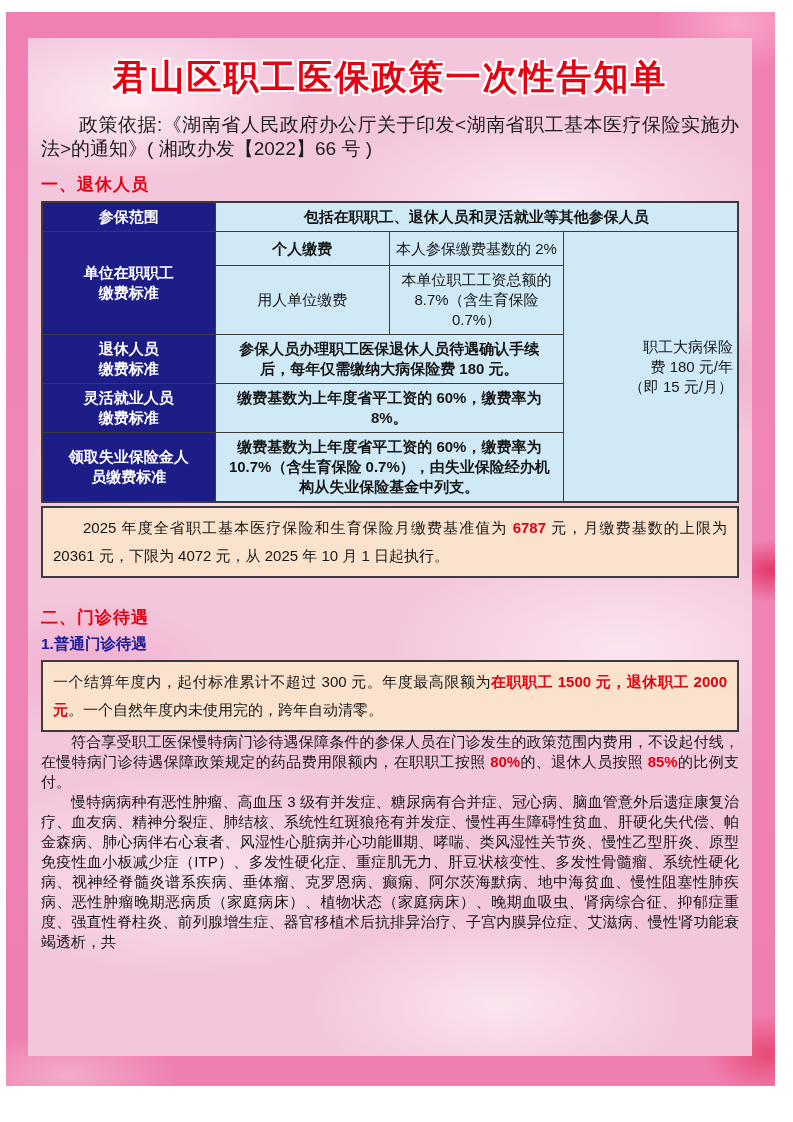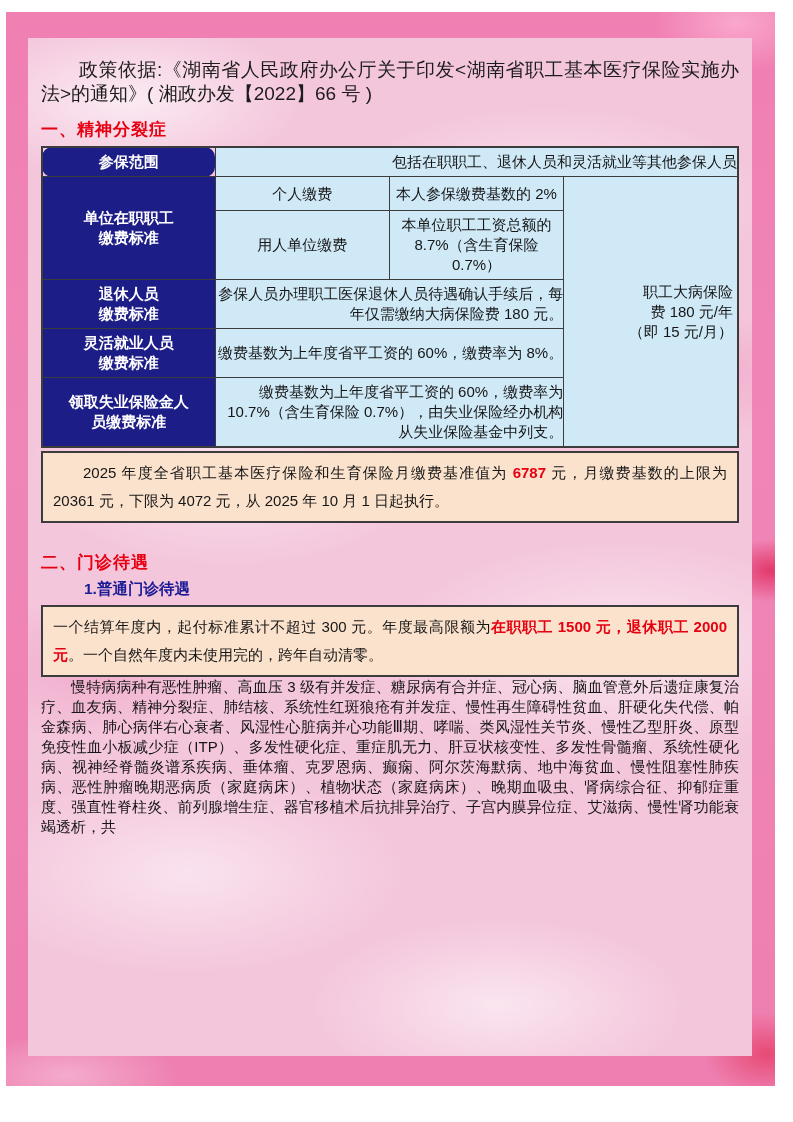--- a/index.html
+++ b/index.html
@@ -47,75 +47,76 @@
     margin-top: 12px;
     font-size: 19px; line-height: 24px; color: #1c1c1c;
     text-indent: 2em; text-align: justify;
   }
   .h-red {
     margin-top: 12px; margin-bottom: 5px;
     font-size: 17px; font-weight: bold; color: #e60012; letter-spacing: 1px;
   }
   .h-navy {
     margin-top: 8px; margin-bottom: 5px;
-    font-size: 15.5px; font-weight: bold; color: #1b1b96; margin-left: 43px;
+    font-size: 15.5px; font-weight: bold; color: #1b1b96;
   }
   table { width: 100%; border-collapse: collapse; table-layout: fixed; }
   .tbl { border: 2px solid #3c3c3c; }
   .tbl th, .tbl td { border: 1.5px solid #3c3c3c; font-size: 15px; line-height: 20px; }
   th.navy {
     background: #1d1d87; color: #ffffff; font-weight: bold;
     text-align: center; vertical-align: middle; padding: 4px 4px;
     white-space: pre-line;
   }
   td.blue  { background: #cfe9f7; color: #161616; }
   td.peach { background: #fbe2cc; color: #161616; }
   td.c { text-align: center; vertical-align: middle; padding: 4px 6px; }
-  td.l { text-align: right; vertical-align: middle; padding: 4px 0; }
+  td.l { text-align: center; vertical-align: middle; padding: 4px 10px; font-weight: bold; }
   td.side { text-align: right; vertical-align: middle; white-space: pre-line; padding: 4px 4px; }
   .note {
     margin-top: 3px;
     border: 2px solid #3c3c3c; background: #fbe2cc;
     padding: 6px 10px;
     font-size: 15px; line-height: 28px; color: #161616; text-align: justify;
   }
   .note.indent { text-indent: 2em; }
   .para {
     font-size: 15px; line-height: 20px; color: #161616;
     text-align: justify; text-indent: 2em;
   }
   .gap-lg { height: 16px; }
   
-  .t1-c1 { width: 173px; border-radius: 10px; } .t1-c2 { width: 200px; } .t1-c4 { width: 108px; }
+  .t1-c1 { width: 173px; } .t1-c2 { width: 200px; } .t1-c4 { width: 108px; }
   
   .t2-c1 { width: 345px; } .t2-c2 { width: 152px; }
   .t2 td, .t2 th { height: 27px; }
 </style>
 </head>
 <body>
 
 <div class="page">
   <div class="poster">
     <div class="panel">
 
+      <div class="title">君山区职工医保政策一次性告知单</div>
 
       <p class="policy-basis">政策依据:《湖南省人民政府办公厅关于印发&lt;湖南省职工基本医疗保险实施办法&gt;的通知》( 湘政办发【2022】66 号 )</p>
 
-      <div class="h-red">一、精神分裂症</div>
+      <div class="h-red">一、退休人员</div>
 
       <table class="tbl t1">
         <tbody>
             <tr>
           <th class="navy t1-c1">参保范围</th>
           <td class="blue l" colspan="3">包括在职职工、退休人员和灵活就业等其他参保人员</td>
         </tr>
         <tr>
           <th class="navy" rowspan="2">单位在职职工
 缴费标准</th>
-          <td class="blue c t1-c2" style="height:34px;">个人缴费</td>
+          <td class="blue c t1-c2" style="height:34px;font-weight:bold;">个人缴费</td>
           <td class="blue c">本人参保缴费基数的 2%</td>
           <td class="blue side t1-c4" rowspan="5">职工大病保险
 费 180 元/年
 （即 15 元/月）</td>
         </tr>
         <tr>
           <td class="blue c" style="height:34px;">用人单位缴费</td>
           <td class="blue c">本单位职工工资总额的 8.7%（含生育保险 0.7%）</td>
         </tr>
         <tr>
@@ -138,17 +139,18 @@
 
       <div class="note indent"><span>2025 年度全省职工基本医疗保险和生育保险月缴费基准值为 </span><span style="color: rgb(230, 0, 18); font-weight: bold;">6787</span><span> 元，月缴费基数的上限为 20361 元，下限为 4072 元，从 2025 年 10 月 1 日起执行。</span></div>
 
       <div class="gap-lg"></div>
       <div class="h-red">二、门诊待遇</div>
       <div class="h-navy" style="margin-top:2px;">1.普通门诊待遇</div>
 
 
       <div class="note"><span>一个结算年度内，起付标准累计不超过 300 元。年度最高限额为</span><span style="color: rgb(230, 0, 18); font-weight: bold;">在职职工 1500 元，退休职工 2000 元</span><span>。一个自然年度内未使用完的，跨年自动清零。</span></div>
 
+      <p class="para"><span>符合享受职工医保慢特病门诊待遇保障条件的参保人员在门诊发生的政策范围内费用，不设起付线，在慢特病门诊待遇保障政策规定的药品费用限额内，在职职工按照 </span><span style="color: rgb(230, 0, 18); font-weight: bold;">80%</span><span>的、退休人员按照 </span><span style="color: rgb(230, 0, 18); font-weight: bold;">85%</span><span>的比例支付。</span></p>
       <p class="para"><span>慢特病病种有恶性肿瘤、高血压 3 级有并发症、糖尿病有合并症、冠心病、脑血管意外后遗症康复治疗、血友病、精神分裂症、肺结核、系统性红斑狼疮有并发症、慢性再生障碍性贫血、肝硬化失代偿、帕金森病、肺心病伴右心衰者、风湿性心脏病并心功能Ⅲ期、哮喘、类风湿性关节炎、慢性乙型肝炎、原型免疫性血小板减少症（ITP）、多发性硬化症、重症肌无力、肝豆状核变性、多发性骨髓瘤、系统性硬化病、视神经脊髓炎谱系疾病、垂体瘤、克罗恩病、癫痫、阿尔茨海默病、地中海贫血、慢性阻塞性肺疾病、恶性肿瘤晚期恶病质（家庭病床）、植物状态（家庭病床）、晚期血吸虫、肾病综合征、抑郁症重度、强直性脊柱炎、前列腺增生症、器官移植术后抗排异治疗、子宫内膜异位症、艾滋病、慢性肾功能衰竭透析，共 </span></p>
 
     </div>
   </div>
 </div>
 
 </body></html>

